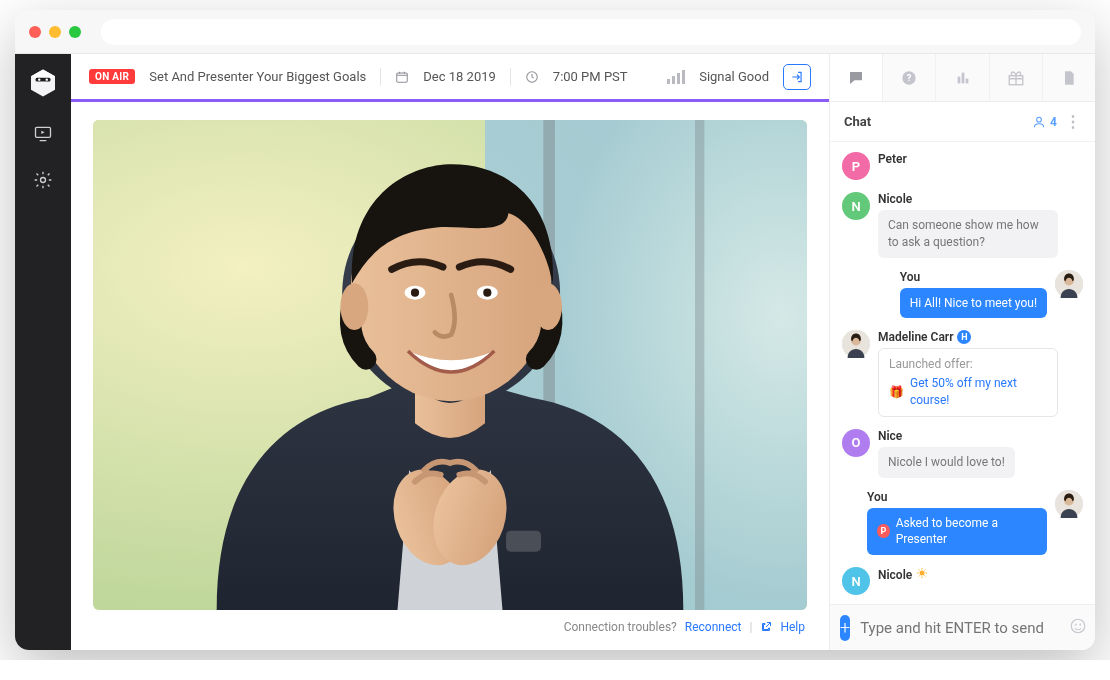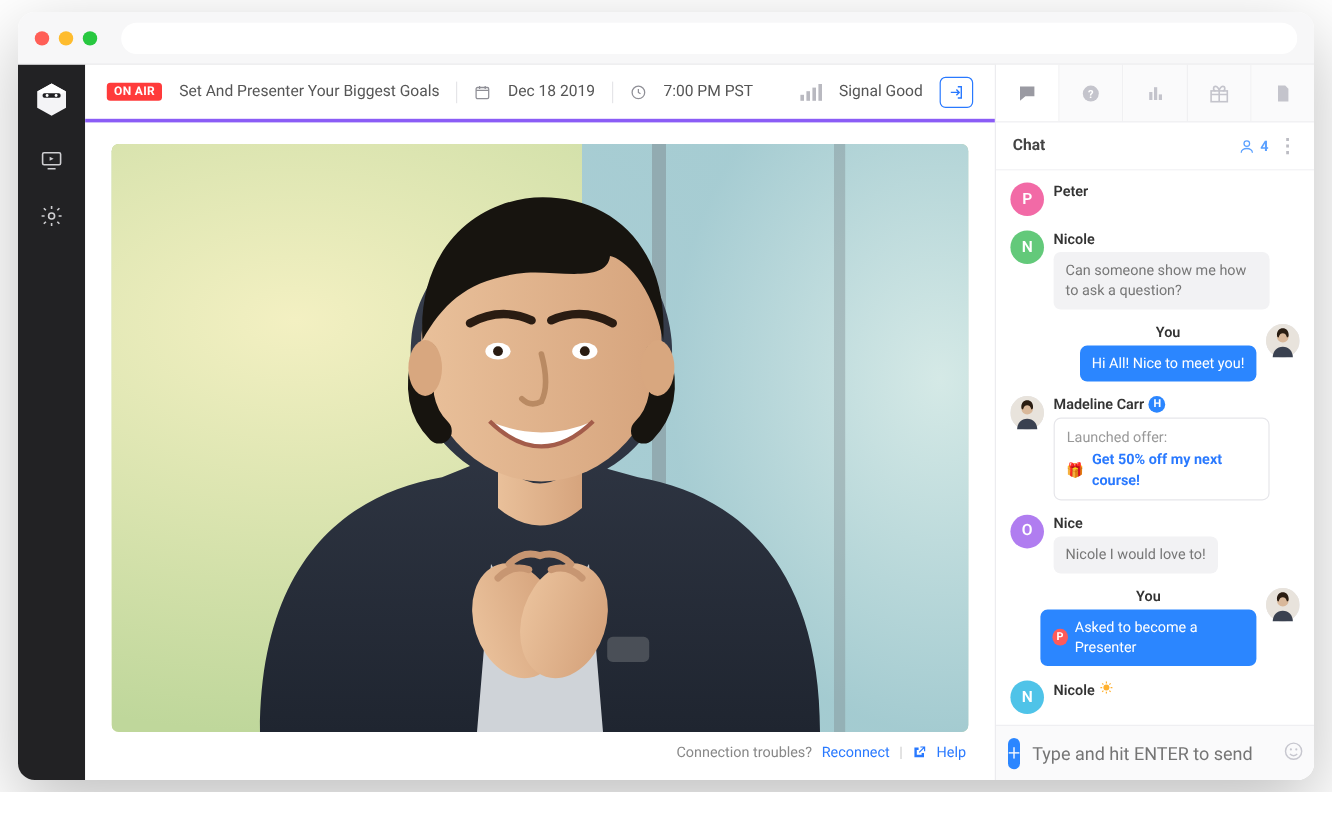--- a/index.html
+++ b/index.html
@@ -38,26 +38,26 @@
 .chathead .hspacer{flex:1;}
 .people { color:#5aa0ff; font-size:12px; display:flex; align-items:center; gap:4px; }
 .kebab { color:#bcbcc3; margin-left:8px; font-size:16px; line-height:0; }
 .messages { flex:1; overflow:hidden; padding:10px 12px; display:flex; flex-direction:column; gap:12px; font-size:12px; }
 .msg { display:flex; gap:8px; }
 .msg.right { flex-direction:row-reverse; }
 .avatar { width:28px; height:28px; border-radius:50%; flex:none; display:flex; align-items:center; justify-content:center; color:#fff; font-weight:600; font-size:13px; }
 .avatar.img { background:#e6e6ea; }
 .avatar.img svg { width:100%; height:100%; }
 .content { display:flex; flex-direction:column; gap:4px; max-width:180px; }
-.msg.right .content { align-items:center; }
+.msg.right .content { align-items:flex-start; }
 .name { font-weight:600; color:#333; display:flex; align-items:center; gap:4px; }
 .bubble { background:#f2f2f4; color:#777; padding:7px 10px; border-radius:6px; line-height:1.4; }
 .bubble.blue { background:#2b86ff; color:#fff; }
 .bubble.offer { background:#fff; border:1px solid #e6e6ea; }
-.offer-link { color:#2979ff; font-weight:700; }
+.offer-link { color:#2979ff; font-weight:400; }
 .pill { width:14px; height:14px; border-radius:50%; display:inline-flex; align-items:center; justify-content:center; font-size:9px; font-weight:700; }
 .pill.host { background:#2b86ff; color:#fff; }
 .pill.p { background:#ff5a5a; color:#fff; }
 .badge-sun { width:12px; height:12px; }
 .input { height:46px; border-top:1px solid #efeff2; background:#fafafb; display:flex; align-items:center; padding:0 10px; gap:10px; }
 .plus { width:26px; height:26px; border-radius:5px; background:#2b86ff; color:#fff; display:flex; align-items:center; justify-content:center; font-size:18px; font-weight:300; }
 .input input { flex:1; border:none; background:transparent; font-size:15px; color:#888; outline:none; }
 .emoji { color:#c7c7cf; }
 </style>
 </head>

